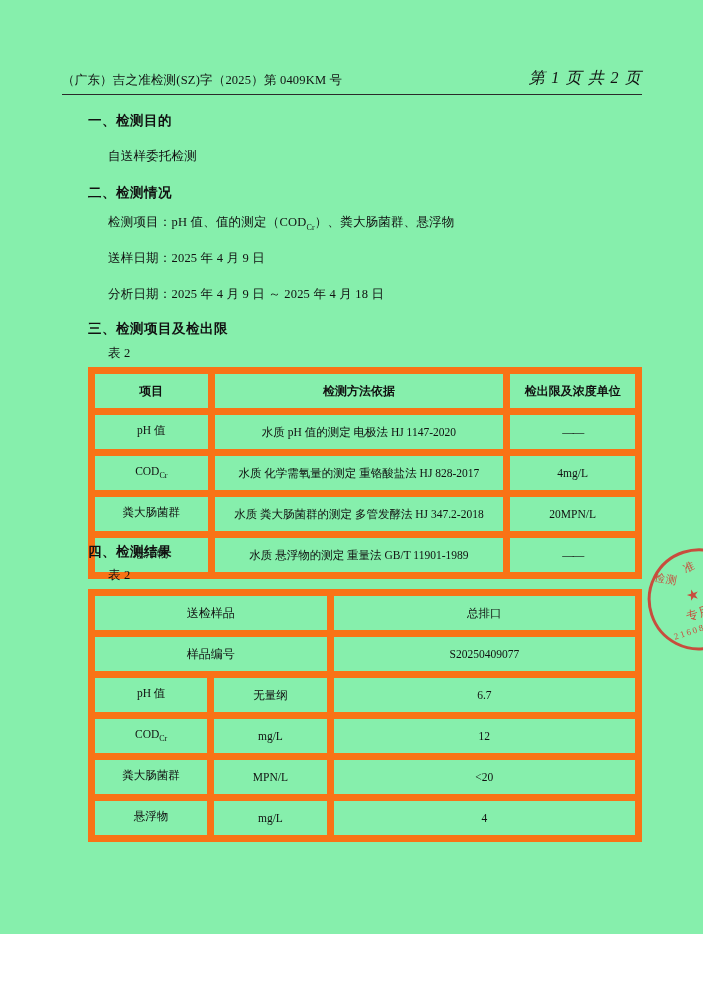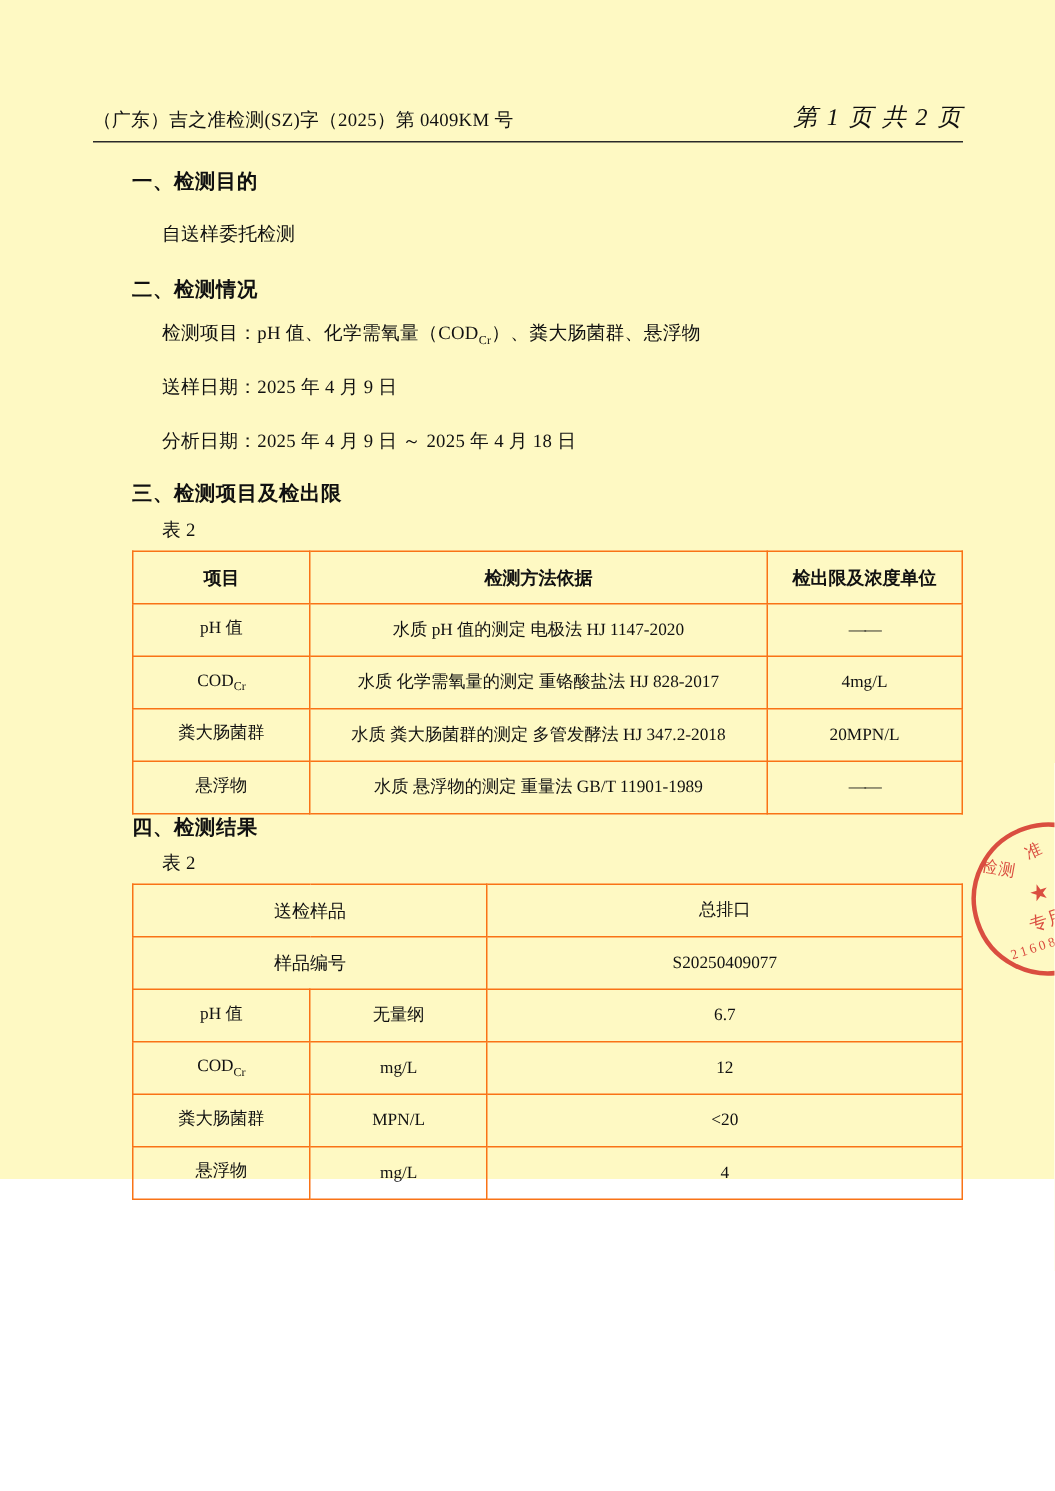--- a/index.html
+++ b/index.html
@@ -12,22 +12,22 @@
     height: 994px;
     position: relative;
     font-family: "Liberation Serif", "DejaVu Serif", serif;
     color: #111111;
     overflow: hidden;
   }
   .page {
     position: absolute;
     left: 0; top: 0;
     width: 703px;
-    height: 786px;
-    background: #fef9c3;
+    height: 934px;
+    background: #86efac;
   }
   
   .header {
     position: absolute;
     left: 62px;
     top: 68px;
     width: 580px;
     display: flex;
     justify-content: space-between;
     align-items: flex-end;
@@ -68,21 +68,21 @@
     font-size: 13.5px;
     letter-spacing: 2px;
   }
   
   table {
     position: absolute;
     border-collapse: collapse;
     font-size: 11.5px;
   }
   table td, table th {
-    border: 1px solid #f97316;
+    border: 7px solid #f97316;
     text-align: center;
     font-weight: normal;
     padding: 0;
     height: 34px;
     line-height: 1.25;
   }
   #table1 {
     left: 88px;
     top: 367px;
     width: 554px;
@@ -146,21 +146,21 @@
   <div class="header">
     <span class="doc-no">（广东）吉之准检测(SZ)字（2025）第 0409KM 号</span>
     <span class="page-no">第 1 页 共 2 页</span>
   </div>
 
   <div class="section-title" id="sec1-title">一、检测目的</div>
   <div class="body-text" id="sec1-text">自送样委托检测</div>
 
   <div class="section-title" id="sec2-title">二、检测情况</div>
   <div class="body-text" id="sec2-line1">
-    <span>检测项目：pH 值、化学需氧量（COD</span><span class="sub">Cr</span><span>）、粪大肠菌群、悬浮物</span>
+    <span>检测项目：pH 值、值的测定（COD</span><span class="sub">Cr</span><span>）、粪大肠菌群、悬浮物</span>
   </div>
   <div class="body-text" id="sec2-line2">送样日期：2025 年 4 月 9 日</div>
   <div class="body-text" id="sec2-line3">分析日期：2025 年 4 月 9 日 ～ 2025 年 4 月 18 日</div>
 
   <div class="section-title" id="sec3-title">三、检测项目及检出限</div>
   <div id="tab1-label" class="body-text">表 2</div>
 
   <table id="table1">
     <thead>
       <tr>

